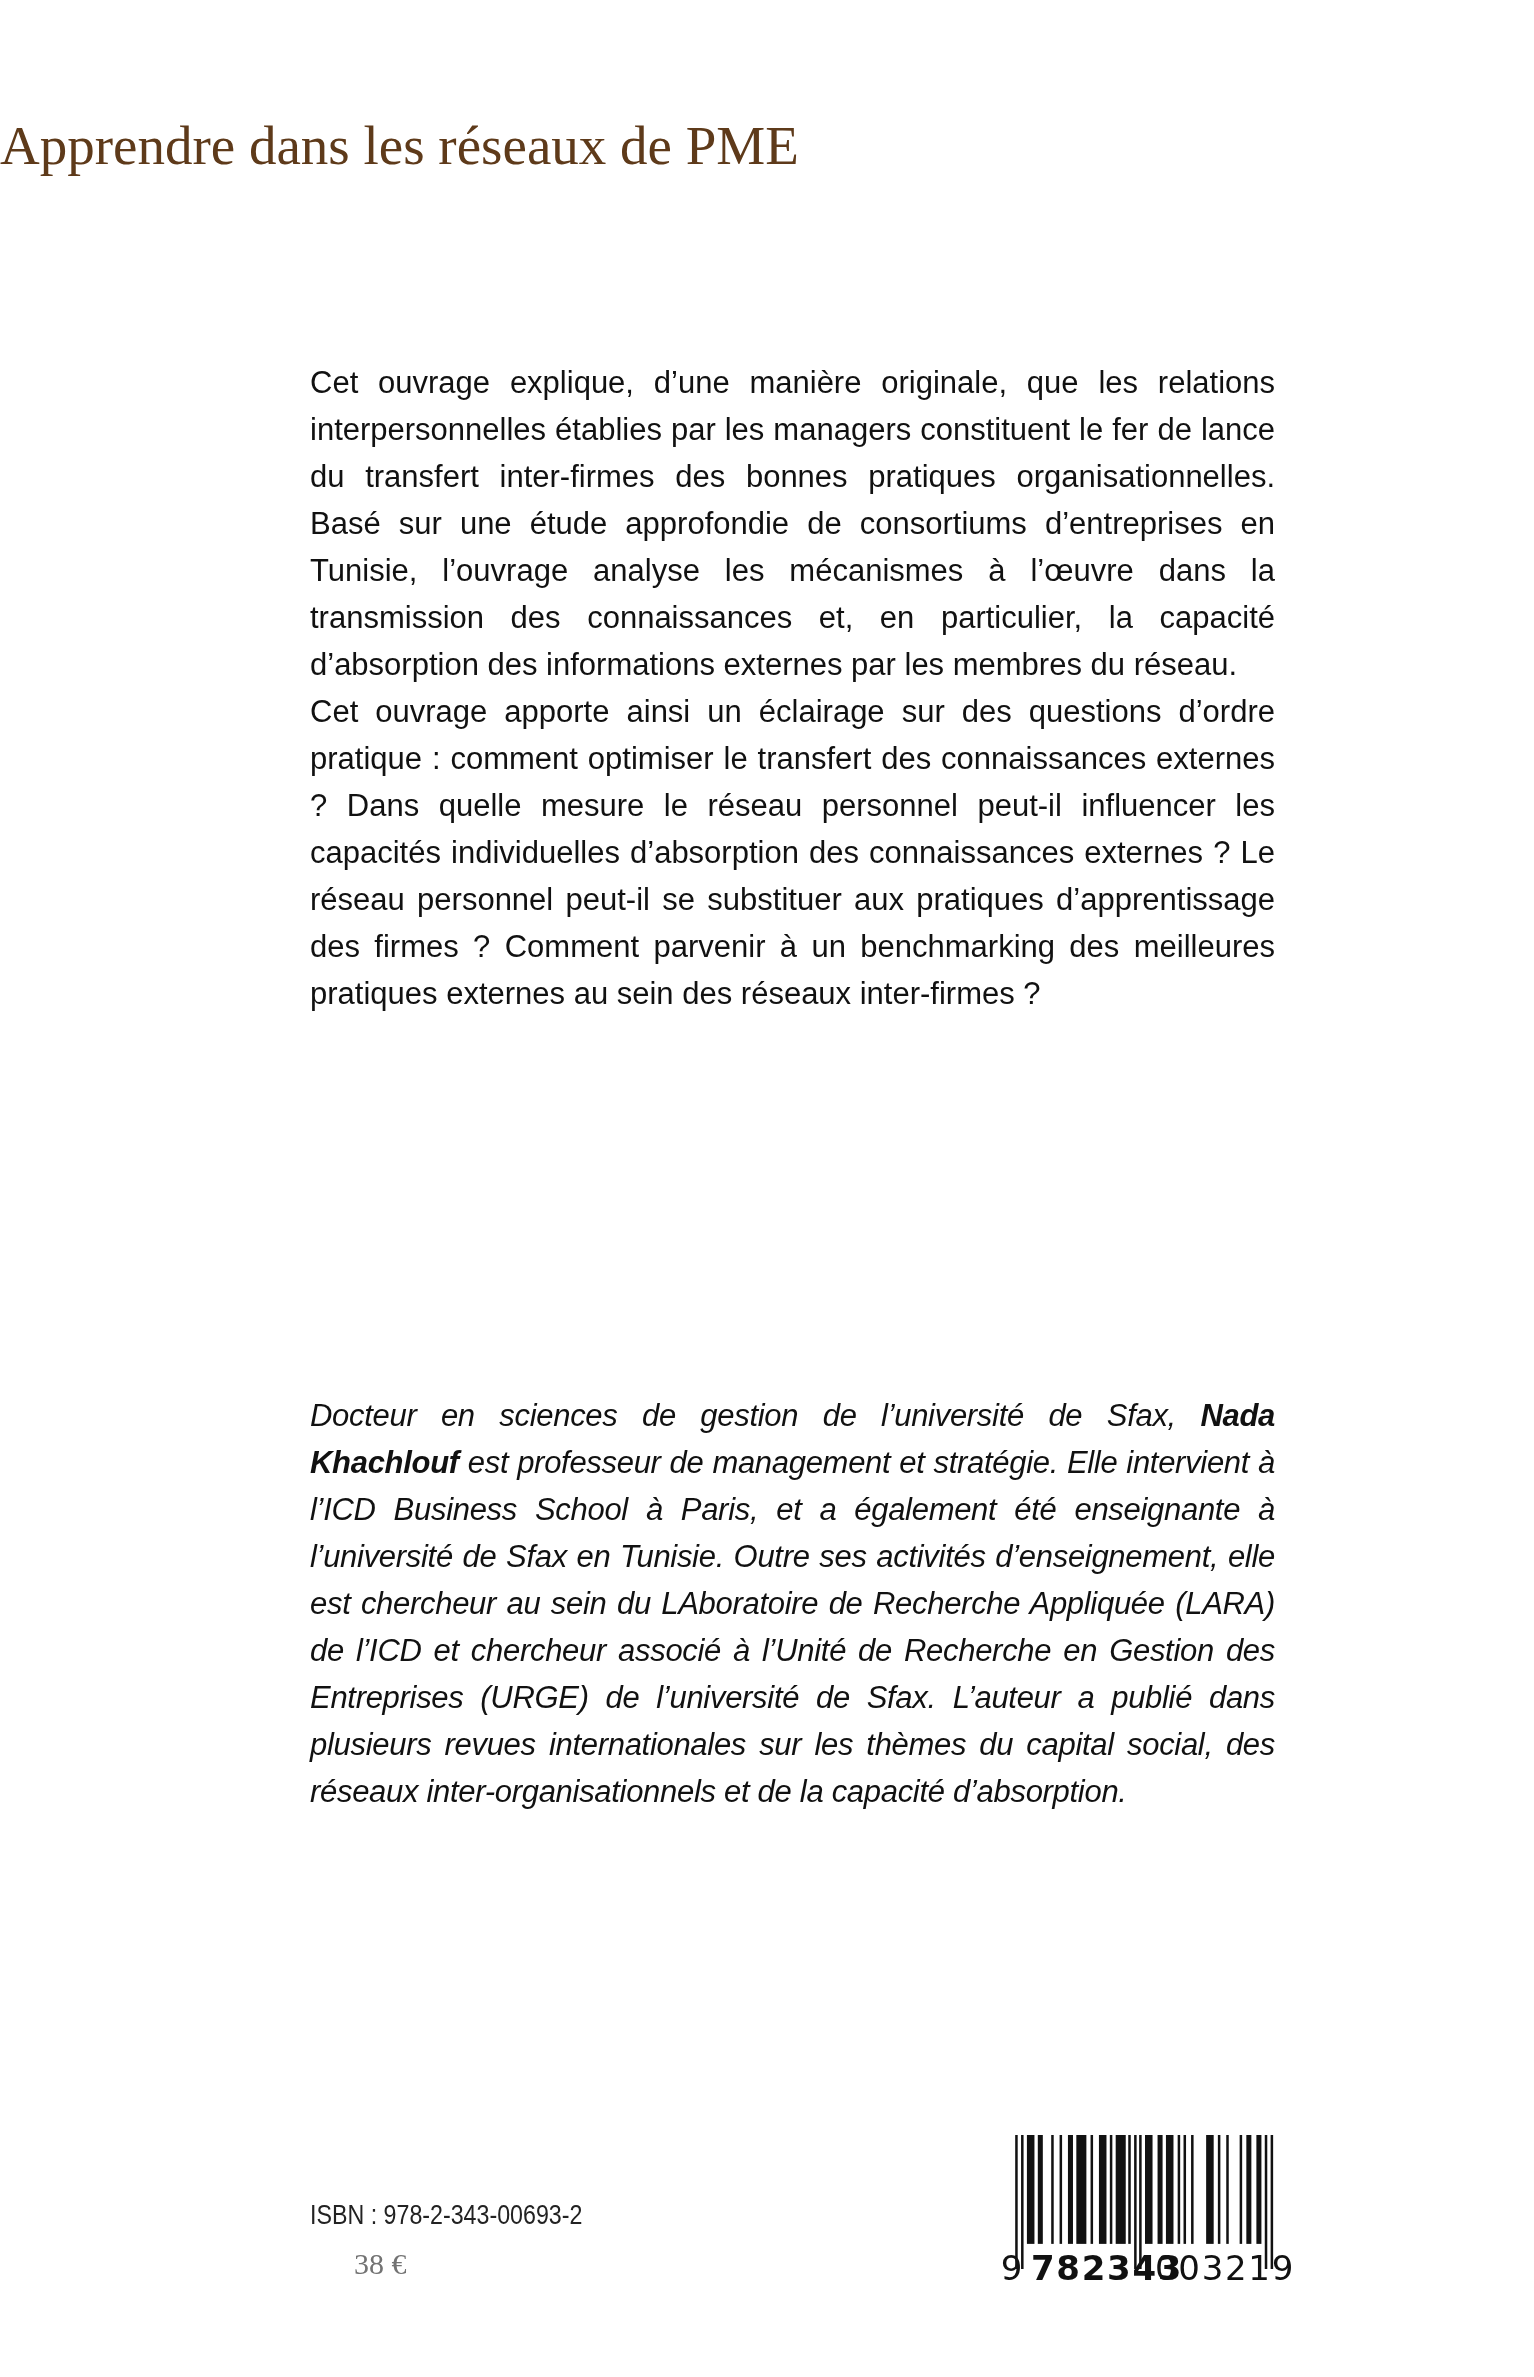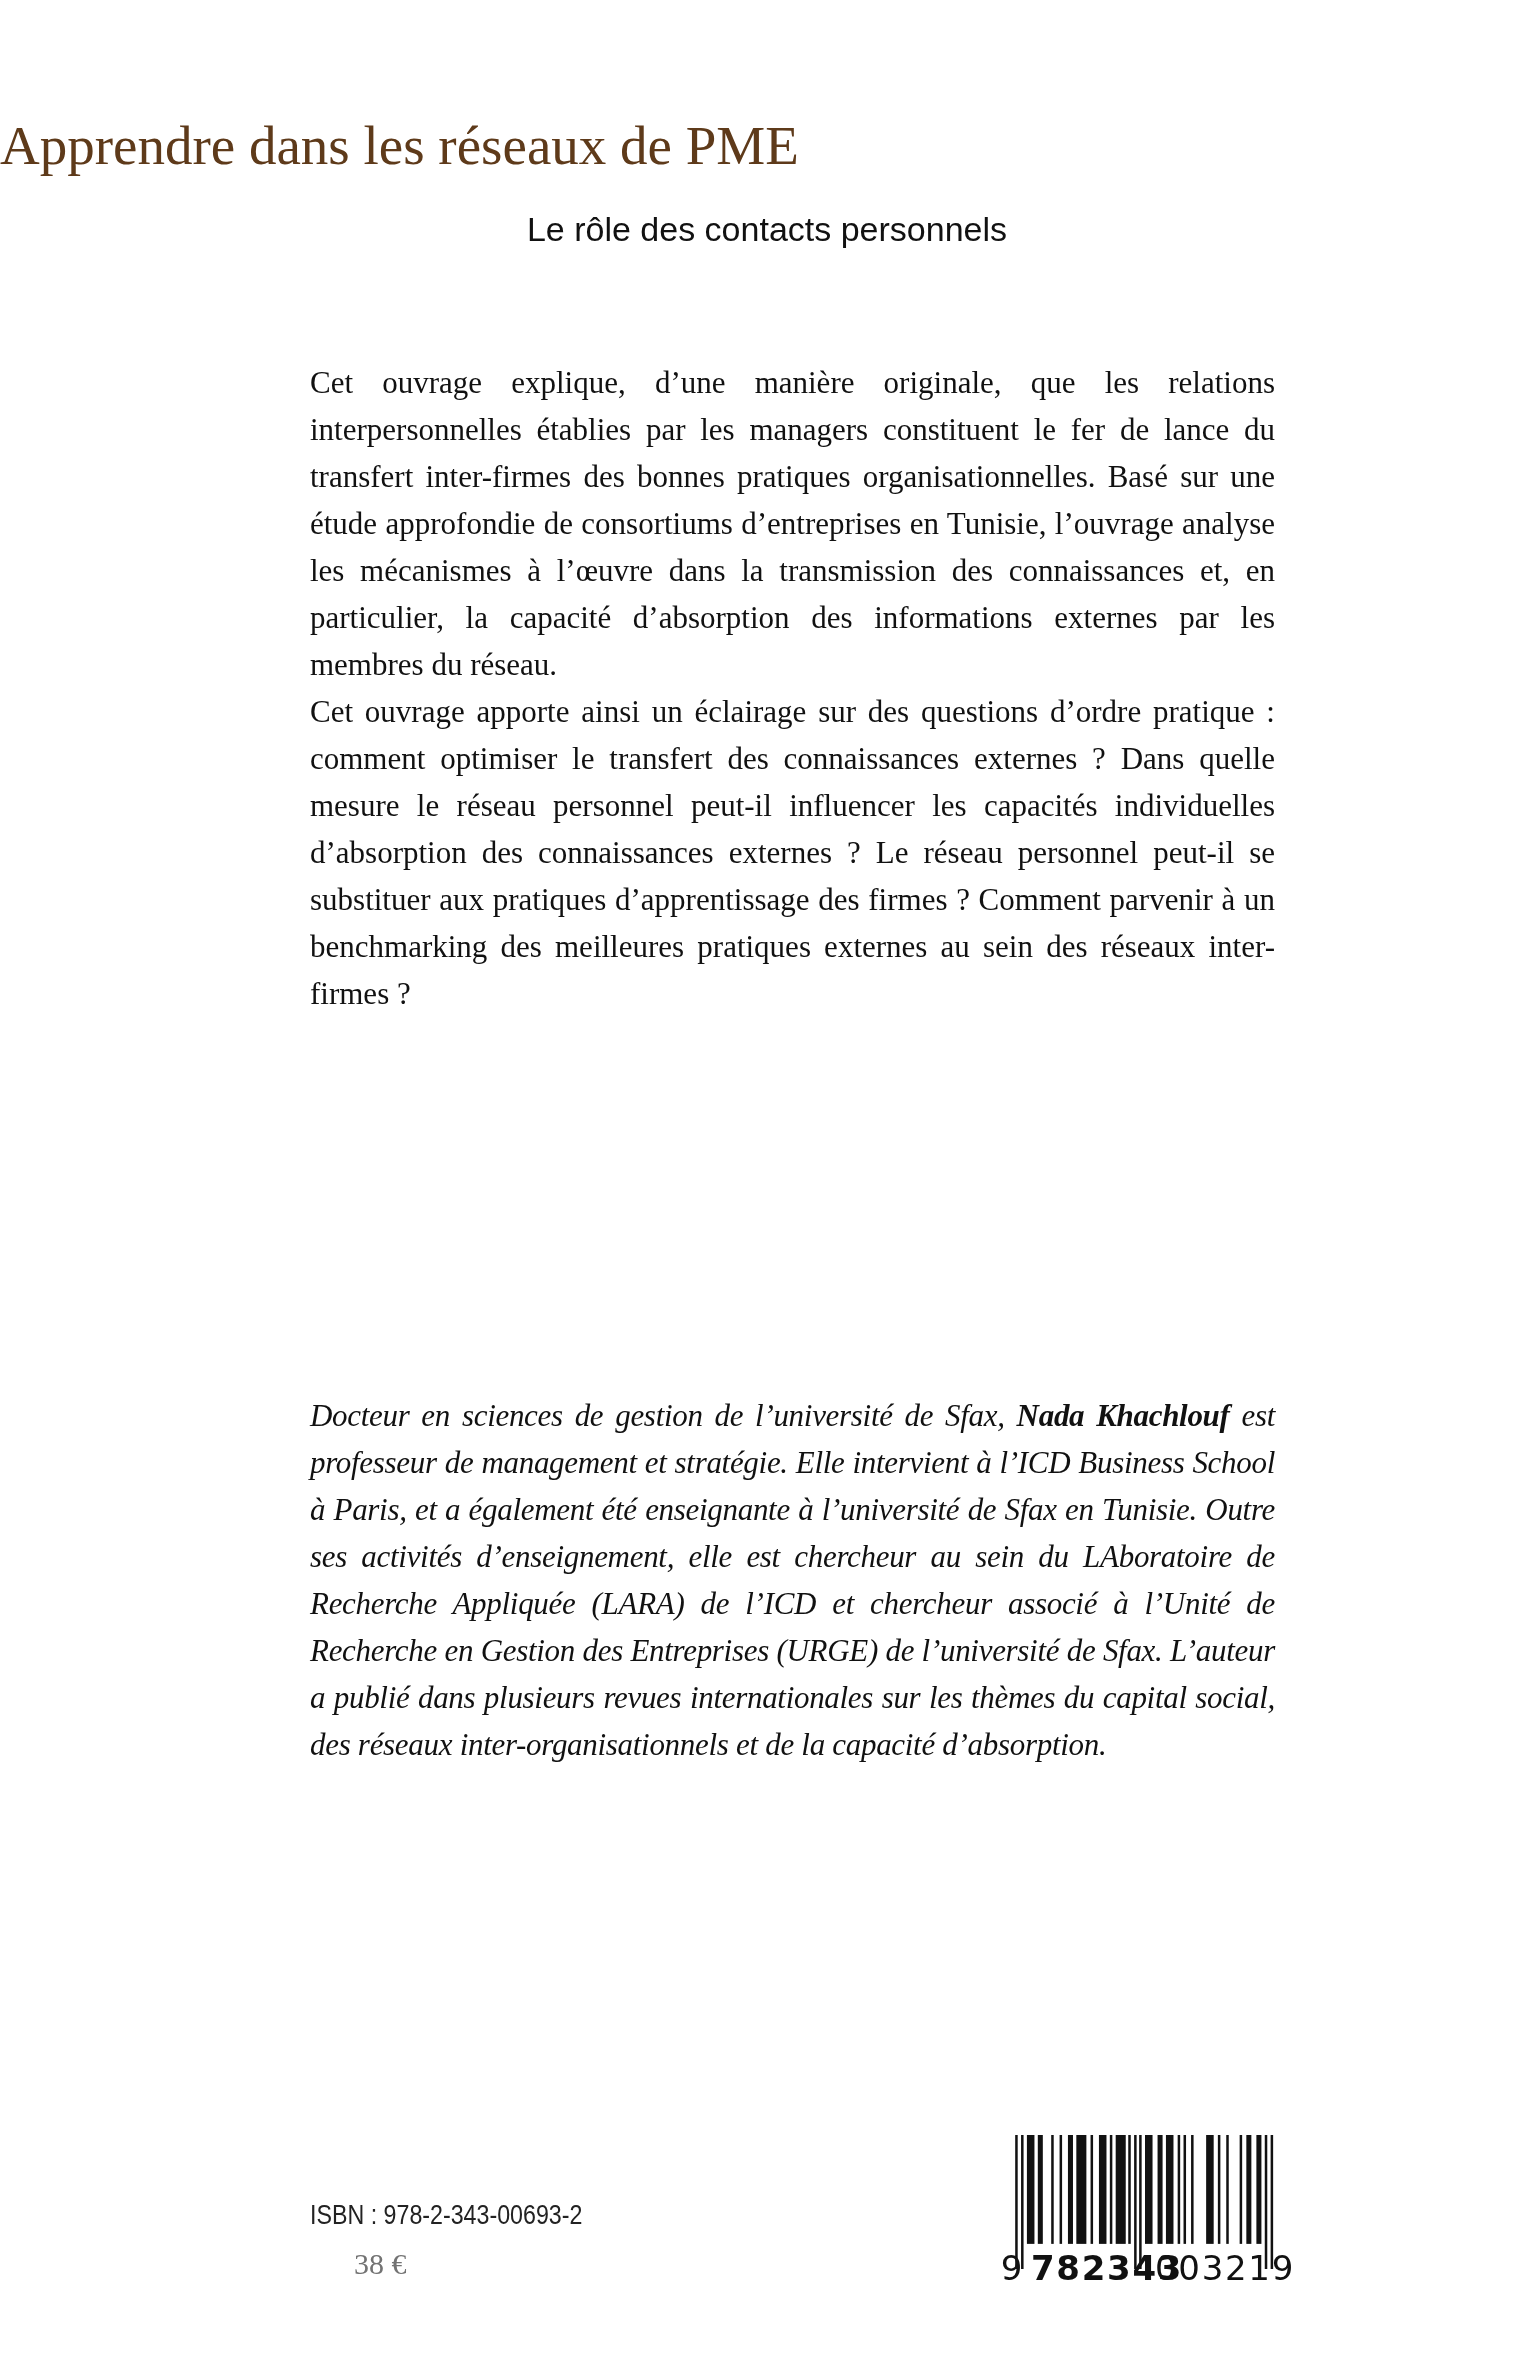--- a/index.html
+++ b/index.html
@@ -13,21 +13,21 @@
   .subtitle {
     position: absolute; left: 0; width: 1534px; top: 206px; text-align: center;
     font-family: "Liberation Sans", "DejaVu Sans", sans-serif; font-size: 34px; color: #111;
     line-height: 47px;
   }
   .body-block {
     position: absolute; left: 310px; width: 965px;
     font-family: "Liberation Sans", "DejaVu Sans", sans-serif; font-size: 31px; color: #111;
     line-height: 47px; text-align: justify; text-align-last: left;
   }
-  .body-block p { margin: 0; font-family: Liberation Serif, serif; }
+  .body-block p { margin: 0; }
   .desc { top: 359px; }
   .bio { top: 1392px; font-style: italic; letter-spacing: -0.3px; }
   .bio b { font-weight: bold; }
   .isbn {
     position: absolute; left: 310px; top: 2200px;
     font-family: "Liberation Sans", "DejaVu Sans", sans-serif; font-size: 27px; color: #222;
     transform: scaleX(0.86); transform-origin: left center;
   }
   .price {
     position: absolute; left: 310px; top: 2247px;
@@ -43,21 +43,20 @@
     letter-spacing: 1.7px;
   }
   .barcode-digits span { position: absolute; top: 0; }
 </style>
 </head>
 <body>
 
 <div class="page">
 
   <div class="title">Apprendre dans les réseaux de PME</div>
-  <div class="subtitle">Le rôle des contacts personnels</div>
 
   <div class="body-block desc">
     <p>Cet ouvrage explique, d’une manière originale, que les relations interpersonnelles établies par les managers constituent le fer de lance du transfert inter-firmes des bonnes pratiques organisationnelles. Basé sur une étude approfondie de consortiums d’entreprises en Tunisie, l’ouvrage analyse les mécanismes à l’œuvre dans la transmission des connaissances et, en particulier, la capacité d’absorption des informations externes par les membres du réseau.</p>
     <p>Cet ouvrage apporte ainsi un éclairage sur des questions d’ordre pratique : comment optimiser le transfert des connaissances externes ? Dans quelle mesure le réseau personnel peut-il influencer les capacités individuelles d’absorption des connaissances externes ? Le réseau personnel peut-il se substituer aux pratiques d’apprentissage des firmes ? Comment parvenir à un benchmarking des meilleures pratiques externes au sein des réseaux inter-firmes ?</p>
   </div>
 
   <div class="body-block bio">
     <p><span>Docteur en sciences de gestion de l’université de Sfax, </span><b>Nada Khachlouf</b><span> est professeur de management et stratégie. Elle intervient à l’ICD Business School à Paris, et a également été enseignante à l’université de Sfax en Tunisie. Outre ses activités d’enseignement, elle est chercheur au sein du LAboratoire de Recherche Appliquée (LARA) de l’ICD et chercheur associé à l’Unité de Recherche en Gestion des Entreprises (URGE) de l’université de Sfax. L’auteur a publié dans plusieurs revues internationales sur les thèmes du capital social, des réseaux inter-organisationnels et de la capacité d’absorption.</span></p>
   </div>
 

